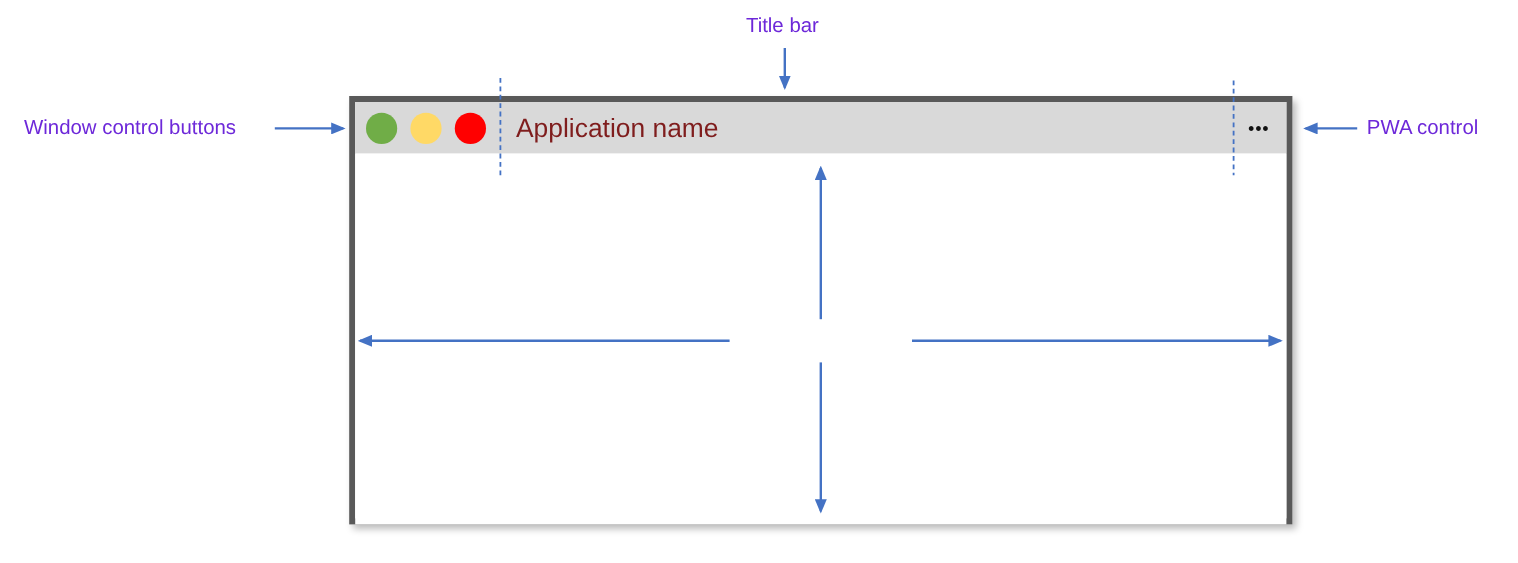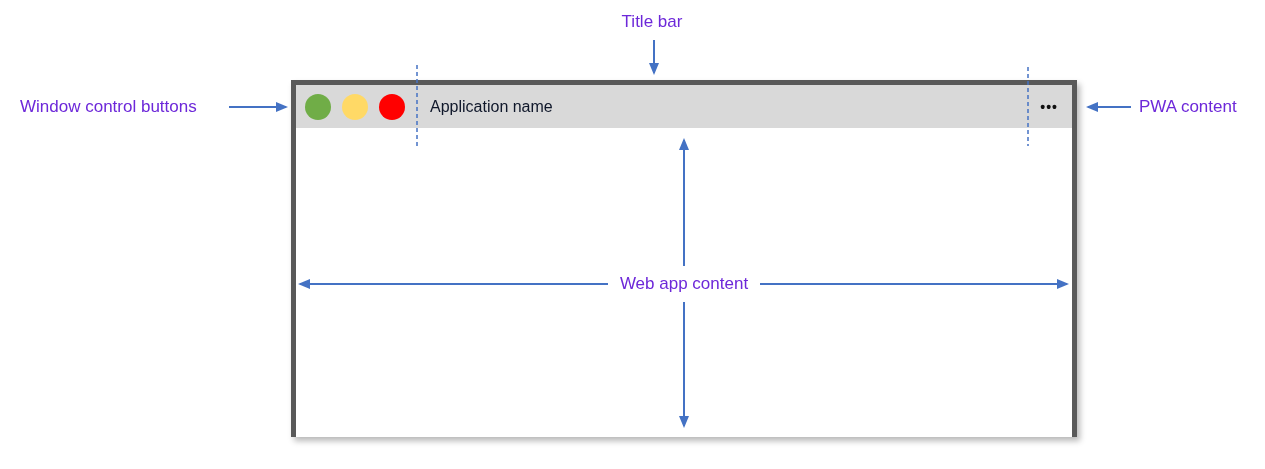--- a/index.html
+++ b/index.html
@@ -30,22 +30,22 @@
     padding: 0 14px 0 9px;
   }
   .circle {
     width: 26px; height: 26px;
     border-radius: 50%;
     margin-right: 11px;
     flex: 0 0 auto;
   }
   .app-name {
     margin-left: 14px;
-    font-size: 16px;
-    color: #0f172a;
+    font-size: 22px;
+    color: #7f1d1d;
     white-space: nowrap;
   }
   .ellipsis {
     margin-left: auto;
     font-size: 14px;
     font-weight: bold;
     letter-spacing: 1px;
     color: #111111;
     line-height: 1;
     cursor: default;
@@ -107,16 +107,15 @@
     <line class="arrow" x1="1131" y1="107" x2="1088" y2="107" marker-end="url(#ah)"></line>
 
     <line class="arrow" x1="608" y1="284" x2="300" y2="284" marker-end="url(#ah)"></line>
     <line class="arrow" x1="760" y1="284" x2="1067" y2="284" marker-end="url(#ah)"></line>
     <line class="arrow" x1="684" y1="266" x2="684" y2="140" marker-end="url(#ah)"></line>
     <line class="arrow" x1="684" y1="302" x2="684" y2="426" marker-end="url(#ah)"></line>
   </svg>
 
   <div class="label title-bar-label">Title bar</div>
   <div class="label wcb-label">Window control buttons</div>
-  <div class="label pwa-label">PWA content</div>
-  <div class="label wac-label">Web app content</div>
+  <div class="label pwa-label">PWA control</div>
 
 </div>
 
 </body></html>

